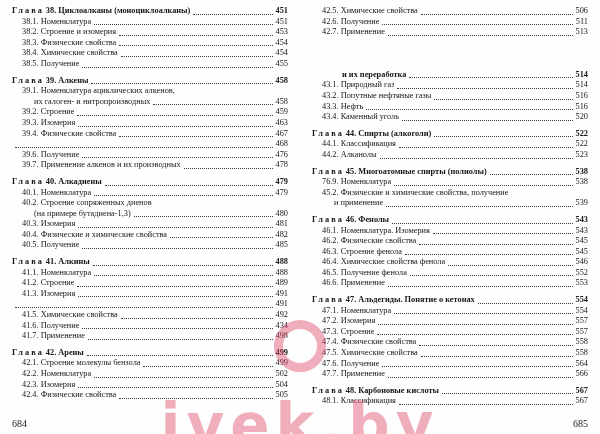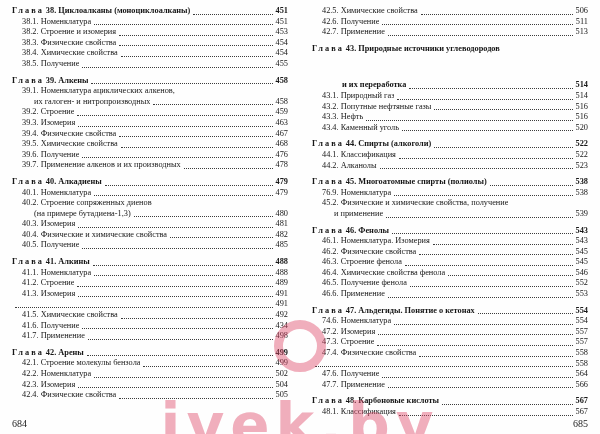--- a/index.html
+++ b/index.html
@@ -142,21 +142,20 @@
             <span class="text">39.3. Изомерия</span>
             <span class="leader"></span>
             <span class="pg">463</span>
           </div>
           <div class="row item">
             <span class="text">39.4. Физические свойства</span>
             <span class="leader"></span>
             <span class="pg">467</span>
           </div>
           <div class="row item">
-            <span class="text">39.5. Химические свойства</span>
             <span class="leader"></span>
             <span class="pg">468</span>
           </div>
           <div class="row item">
             <span class="text">39.6. Получение</span>
             <span class="leader"></span>
             <span class="pg">476</span>
           </div>
           <div class="row item">
             <span class="text">39.7. Применение алкенов и их производных</span>
@@ -280,23 +279,20 @@
             <span class="leader"></span>
             <span class="pg">511</span>
           </div>
           <div class="row item">
             <span class="text">42.7. Применение</span>
             <span class="leader"></span>
             <span class="pg">513</span>
           </div>
         </div>
         <div class="block">
-          <div class="row chapter">
-            <span class="text"><span class="chw">Глава</span>&nbsp;43.&nbsp;Природные источники углеводородов</span>
-          </div>
           <div class="row chapter ch-cont">
             <span class="text">и их переработка</span>
             <span class="leader"></span>
             <span class="pg">514</span>
           </div>
           <div class="row item">
             <span class="text">43.1. Природный газ</span>
             <span class="leader"></span>
             <span class="pg">514</span>
           </div>
@@ -390,40 +386,41 @@
             <span class="pg">553</span>
           </div>
         </div>
         <div class="block">
           <div class="row chapter">
             <span class="text"><span class="chw">Глава</span>&nbsp;47.&nbsp;Альдегиды. Понятие о кетонах</span>
             <span class="leader"></span>
             <span class="pg">554</span>
           </div>
           <div class="row item">
-            <span class="text">74.6. Номенклатура</span>
+            <span class="text">47.1. Номенклатура</span>
             <span class="leader"></span>
             <span class="pg">554</span>
           </div>
           <div class="row item">
             <span class="text">47.2. Изомерия</span>
             <span class="leader"></span>
             <span class="pg">557</span>
           </div>
           <div class="row item">
             <span class="text">47.3. Строение</span>
             <span class="leader"></span>
             <span class="pg">557</span>
           </div>
           <div class="row item">
             <span class="text">47.4. Физические свойства</span>
             <span class="leader"></span>
             <span class="pg">558</span>
           </div>
           <div class="row item">
+            <span class="text">47.5. Химические свойства</span>
             <span class="leader"></span>
             <span class="pg">558</span>
           </div>
           <div class="row item">
             <span class="text">47.6. Получение</span>
             <span class="leader"></span>
             <span class="pg">564</span>
           </div>
           <div class="row item">
             <span class="text">47.7. Применение</span>

